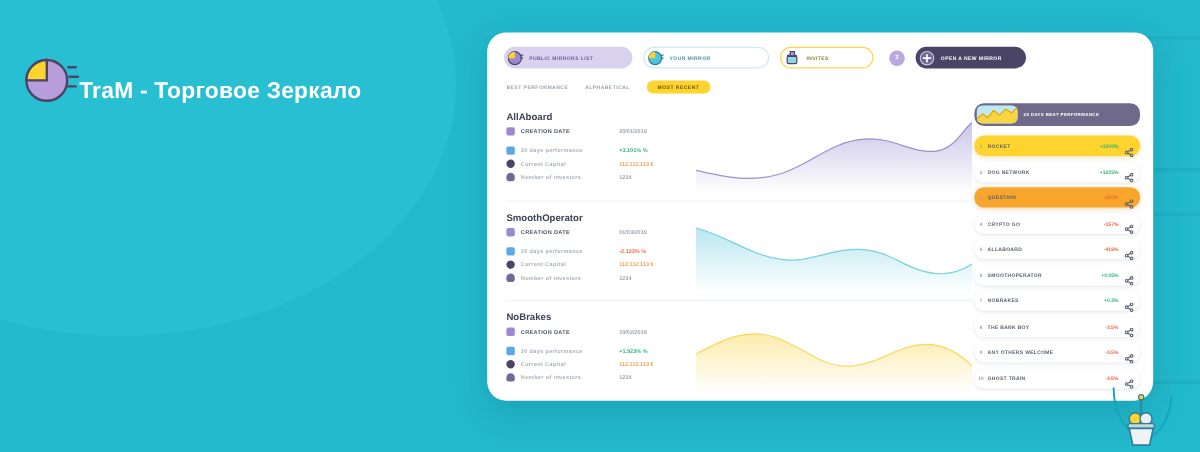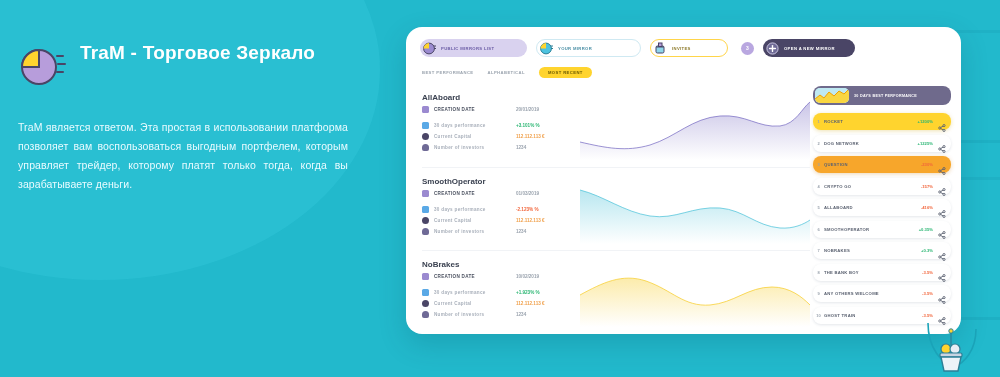--- a/index.html
+++ b/index.html
@@ -22,21 +22,21 @@
     border-radius:34px; opacity:.55;
   }
   .bg-blob-right2 {
     position:absolute; right:-110px; top:30px;
     width:220px; height:150px; border:3px solid #1ba9bd;
     border-radius:30px; opacity:.5;
   }
 
   
   .left-col { position:absolute; left:18px; top:42px; width:330px; z-index:5; }
-  .brand-row { display:flex; align-items:flex-start; gap:14px; margin-bottom:30px; }
+  .brand-row { display:flex; align-items:flex-end; gap:0; margin-bottom:30px; }
   .logo-wrap { position:relative; width:48px; height:46px; flex:0 0 48px; }
   .brand-title {
     color:#ffffff; font-size:19px; font-weight:bold; letter-spacing:.2px;
     white-space:nowrap;
   }
   .para {
     color:#e9fbff; font-size:10.5px; line-height:19px;
     text-align:justify; margin-bottom:18px; letter-spacing:.1px;
   }
 
@@ -69,21 +69,21 @@
   }
 
   
   .filters { display:flex; align-items:center; gap:14px; padding:10px 0 0 16px; }
   .filt { font-size:4.2px; font-weight:bold; letter-spacing:.4px; color:#9aa3ae; }
   .filt-active {
     background:#ffd42e; color:#6a5a00; padding:3px 9px; border-radius:7px;
   }
 
   
-  .dash-body { display:flex; padding:6px 10px 0 0; height:252px;justify-content:space-between; }
+  .dash-body { display:flex; padding:6px 10px 0 0; height:252px; }
   .mirror-col { width:404px; padding-left:16px; }
   .rank-col { width:140px; padding-left:2px; }
 
   
   .mcard { position:relative; height:83px; }
   .mcard + .mcard { border-top:1px solid #f1f3f6; }
   .mname { font-size:8px; font-weight:bold; color:#3b4251; padding-top:9px; }
   .mrow { display:flex; align-items:center; margin-top:4px; }
   .mrow .ic { width:7px; height:7px; flex:0 0 7px; border-radius:1.5px; margin-right:5px; }
   .mlabel { font-size:4.6px; font-weight:bold; letter-spacing:.3px; width:82px; }
@@ -141,21 +141,20 @@
         <path d="M21 25 L21 8 A17 17 0 0 0 4 25 Z" fill="#ffd42e" stroke="#4a4566" stroke-width="2"></path>
         <g stroke="#4a4566" stroke-width="2" stroke-linecap="round">
           <line x1="39" y1="14" x2="45" y2="14"></line>
           <line x1="40" y1="22" x2="47" y2="22"></line>
           <line x1="39" y1="30" x2="45" y2="30"></line>
         </g>
       </svg>
     </div>
     <div class="brand-title">TraM - Торговое Зеркало</div>
   </div>
-  <p class="para">TraM является ответом. Эта простая в использовании платформа позволяет вам воспользоваться выгодным портфелем, которым управляет трейдер, которому платят только тогда, когда вы зарабатываете деньги.</p>
 </div>
 
 <div class="dash">
 
   <div class="navbar">
 
     <div class="pill pill-a">
       <span class="pico">
         <svg width="13" height="13" viewBox="0 0 13 13">
           <circle cx="6" cy="6.5" r="5.4" fill="#9b8ad0" stroke="#4a4566" stroke-width="1"></circle>

